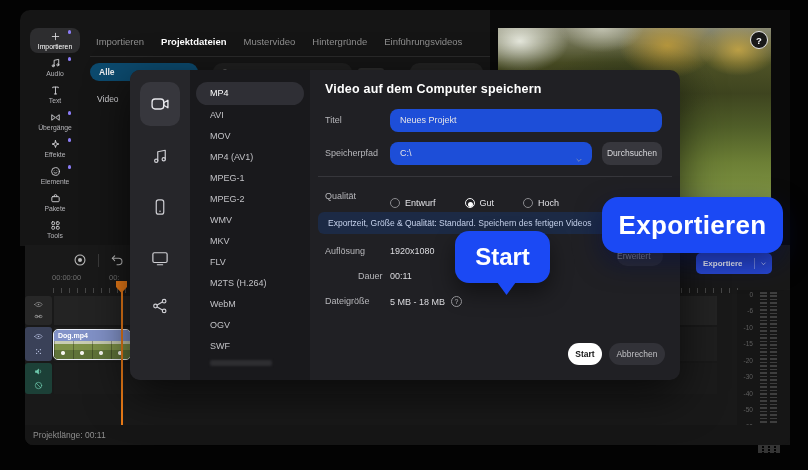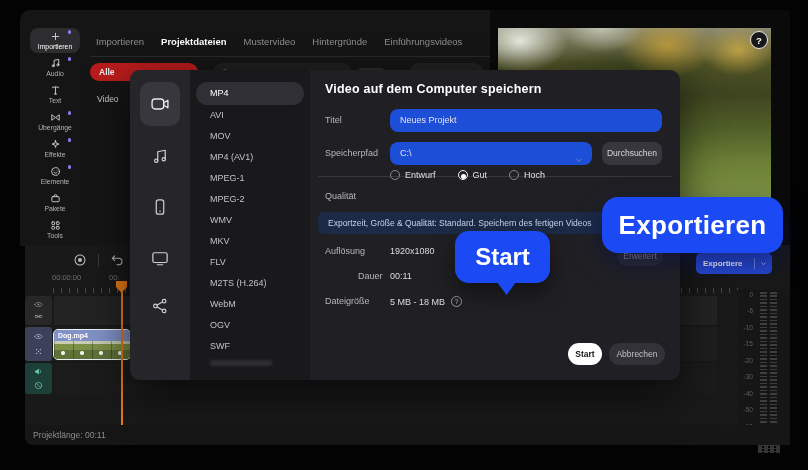--- a/index.html
+++ b/index.html
@@ -16,21 +16,21 @@
   .sb-item .lb{font-size:6.8px;color:#b4b4b8;margin-top:1px;white-space:nowrap;}
   .sb-item.active .lb{color:#fff;}
   .sb-badge{position:absolute;top:2px;right:9px;width:3.5px;height:3.5px;border-radius:50%;background:#8b7cf6;}
 
   
   .media{left:90px;top:10px;width:400px;height:236px;background:#151515;}
   .tabs{position:absolute;left:6px;top:26px;display:flex;gap:17px;font-size:9.5px;color:#8f8f8f;}
   .tab{cursor:default;white-space:nowrap;}
   .tab.active{color:#fff;font-weight:bold;}
   .tabs-div{position:absolute;left:0;top:46px;width:400px;height:1px;background:#2a2a2a;}
-  .pill{position:absolute;height:18px;background:#b91c1c;border-radius:9px;}
+  .pill{position:absolute;height:18px;background:#0c4a6e;border-radius:9px;}
   .pill-alle{left:0;top:53px;width:108px;display:flex;align-items:center;justify-content:space-between;padding:0 9px;}
   .pill-alle .t{font-size:8.5px;font-weight:bold;color:#ededef;}
   .pill-alle svg{width:8px;height:8px;stroke:#9a9a9a;fill:none;stroke-width:2;}
   .pill-search{left:123px;top:53px;width:139px;background:#1f1f1f;display:flex;align-items:center;padding-left:8px;}
   .pill-search svg{width:9px;height:9px;stroke:#6a6a6a;fill:none;stroke-width:2;}
   .dim-bar{left:268px;top:58px;width:26px;height:8px;background:#2b2b2b;border-radius:3px;}
   .pill-right{left:320px;top:53px;width:73px;background:#222;}
   .video-lbl{left:7px;top:84px;font-size:8.5px;color:#cfcfd2;}
 
   
@@ -93,30 +93,30 @@
   .fmt-item{height:21px;line-height:21px;padding-left:20px;font-size:9px;color:#c2c2c6;white-space:nowrap;}
   .fmt-blur{margin:3px 0 0 20px;width:62px;height:6px;background:#2e2e31;border-radius:2px;filter:blur(1px);}
   .content{position:absolute;left:180px;top:0;width:370px;height:310px;}
   .dlg-title{position:absolute;left:15px;top:12px;font-size:12.5px;font-weight:bold;color:#fff;letter-spacing:.2px;}
   .flabel{position:absolute;left:15px;font-size:9px;color:#b7b7bb;}
   .inp{position:absolute;left:80px;background:#1d4ed8;border-radius:8px;height:23px;line-height:23px;font-size:9px;color:#e4e4e8;padding:0 10px;}
   .sel-chev{position:absolute;right:9px;top:8px;width:8px;height:8px;}
   .sel-chev svg{width:8px;height:8px;stroke:#a5a5aa;fill:none;stroke-width:2;}
   .btn-browse{position:absolute;left:292px;top:72px;width:60px;height:23px;background:#37373d;border-radius:8px;font-size:8.5px;color:#d8d8dc;text-align:center;line-height:23px;}
   .dlg-div{position:absolute;left:188px;top:106px;width:354px;height:1px;background:#36363b;}
-  .radios{position:absolute;left:80px;top:100px;display:flex;gap:22px;}
+  .radios{position:absolute;left:80px;top:128px;display:flex;gap:29px;}
   .radio{display:flex;align-items:center;gap:5px;font-size:9px;color:#e2e2e6;}
   .rdot{width:10px;height:10px;border-radius:50%;border:1.5px solid #8a8a8e;position:relative;}
   .radio.sel .rdot{border-color:#f2f2f4;}
   .radio.sel .rdot::after{content:"";position:absolute;left:2.5px;top:2.5px;width:5px;height:5px;border-radius:50%;background:#fff;}
   .banner{position:absolute;left:8px;top:142px;width:354px;height:22px;background:#1c2a45;border-radius:6px;line-height:22px;padding:0 10px;font-size:8.5px;color:#c6d2ec;white-space:nowrap;overflow:hidden;}
   .irow-l{position:absolute;left:15px;font-size:9px;color:#b7b7bb;}
   .irow-v{position:absolute;left:80px;font-size:9px;color:#dcdce0;display:flex;align-items:center;gap:6px;}
   .q-help{width:11px;height:11px;border-radius:50%;border:1px solid #9a9a9e;color:#bcbcc0;font-size:7px;display:inline-flex;align-items:center;justify-content:center;}
-  .btn-adv{position:absolute;left:307px;top:176px;width:46px;height:20px;background:#2c2c31;border-radius:10px;font-size:8.5px;color:#8f8f93;line-height:20px;text-align:center;}
+  .btn-adv{position:absolute;left:307px;top:176px;width:46px;height:20px;background:#2c2c31;border-radius:10px;font-size:8.5px;color:#8f8f93;line-height:20px;text-align:left;}
   .btn-start{position:absolute;left:258px;top:273px;width:34px;height:22px;background:#fff;border-radius:11px;font-size:8.5px;font-weight:bold;color:#141414;line-height:22px;text-align:center;}
   .btn-cancel{position:absolute;left:299px;top:273px;width:56px;height:22px;background:#323238;border-radius:11px;font-size:8.5px;color:#c0c0c4;line-height:22px;text-align:center;}
 
   
   .small-export{left:696px;top:253px;width:76px;height:21px;background:#2847cf;border-radius:5px;z-index:12;display:flex;align-items:center;color:#fff;}
   .small-export .t{font-size:8px;font-weight:bold;padding-left:7px;white-space:nowrap;overflow:hidden;max-width:46px;}
   .small-export .d{width:1px;height:11px;background:rgba(255,255,255,.35);margin-left:auto;}
   .small-export .c{width:17px;display:flex;align-items:center;justify-content:center;}
   .small-export svg{width:7px;height:7px;stroke:#fff;fill:none;stroke-width:2;}
   .big-export{left:602px;top:197px;width:181px;height:56px;background:#1b49f4;border-radius:16px;z-index:40;display:flex;align-items:center;justify-content:center;color:#fff;font-size:26px;font-weight:bold;letter-spacing:.3px;box-shadow:0 10px 26px rgba(5,15,70,.55);}

